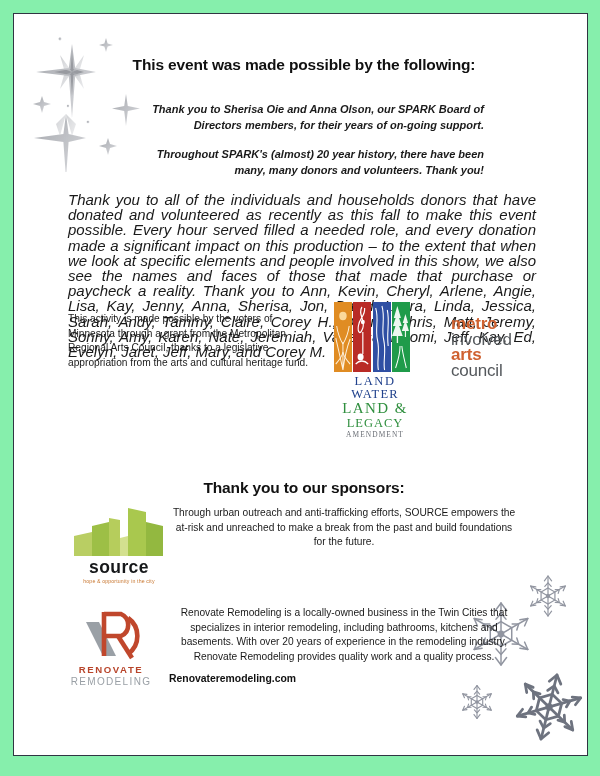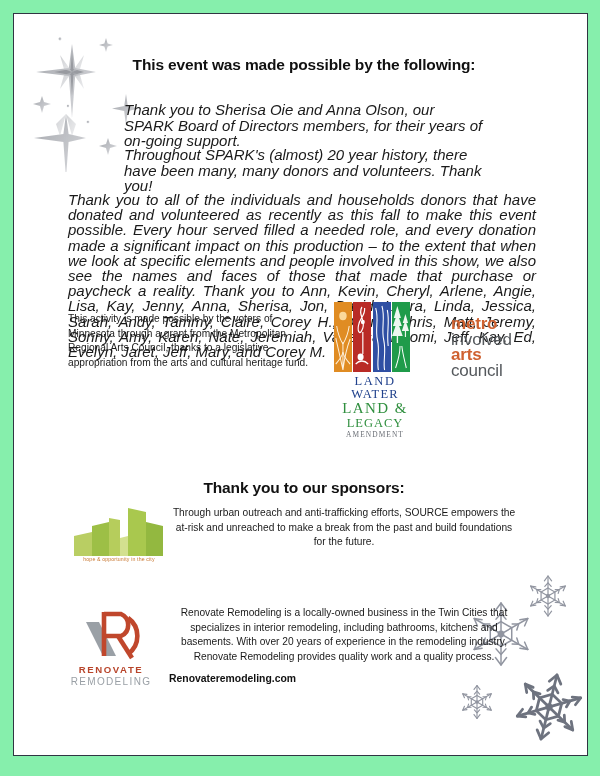--- a/index.html
+++ b/index.html
@@ -41,25 +41,26 @@
   .h-main {
     text-align: center;
     font-size: 15.5px;
     font-weight: bold;
     color: #111111;
     letter-spacing: -0.15px;
   }
 
   
   .ital-center {
-    text-align: left;
+    text-align: right;
     font-style: italic;
-    font-size: 15px;
+    font-size: 11px;
     line-height: 15.5px;
     color: #1a1a1a;
+    font-weight: bold;
   }
 
   
   .ital-body {
     font-style: italic;
     font-size: 15px;
     line-height: 15.2px;
     color: #1a1a1a;
     text-align: justify;
   }
@@ -345,20 +346,21 @@
             <g>
               <polygon points="8,30 26,26 26,50 8,50" fill="#b9ce63"></polygon>
               <polygon points="26,20 43,16 43,50 26,50" fill="#9dbf46"></polygon>
               <polygon points="43,12 54,14 54,50 43,50" fill="#b6cd5c"></polygon>
               <polygon points="54,32 62,30 62,50 54,50" fill="#d3e08f"></polygon>
               <polygon points="62,2 80,6 80,50 62,50" fill="#a9c84e"></polygon>
               <polygon points="80,16 97,20 97,50 80,50" fill="#93b840"></polygon>
             </g>
           </svg>
         </div>
+        <div class="src-word">source</div>
         <div class="src-tag">hope &amp; opportunity in the city</div>
       </div>
       <div class="sponsor-copy">
         <div class="body-text sponsor-desc">Through urban outreach and anti-trafficking efforts, SOURCE empowers the at-risk and unreached to make a break from the past and build foundations for the future.</div>
       </div>
     </div>
 
     <div class="sponsor-row" id="sponsor-renovate">
       <div class="sponsor-logo">
         <div class="ren-mark">

